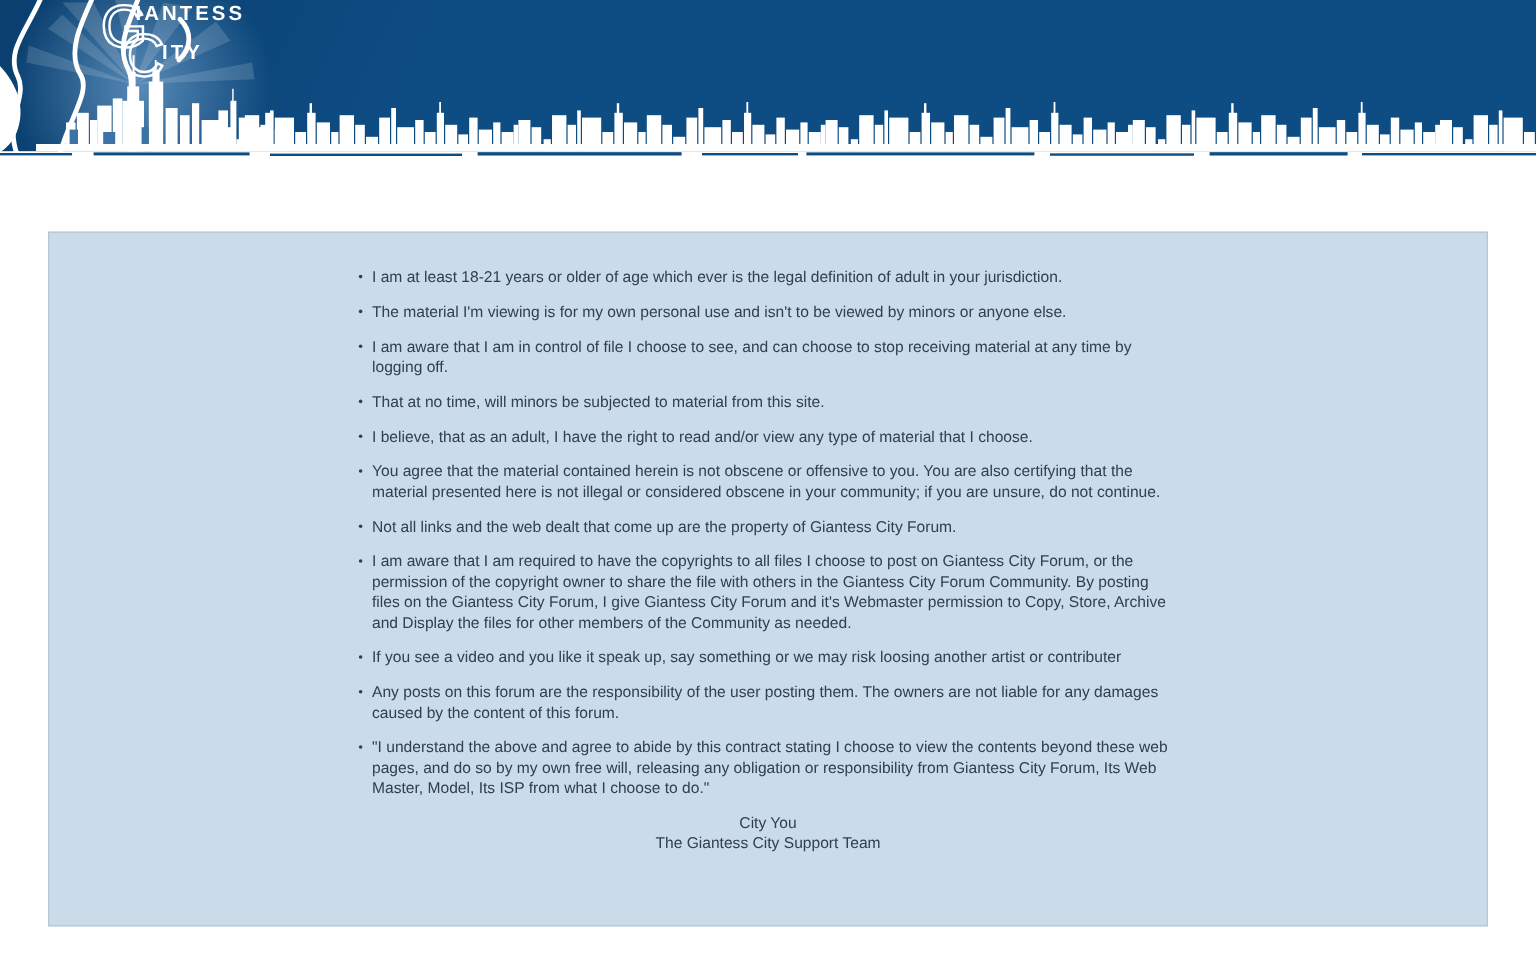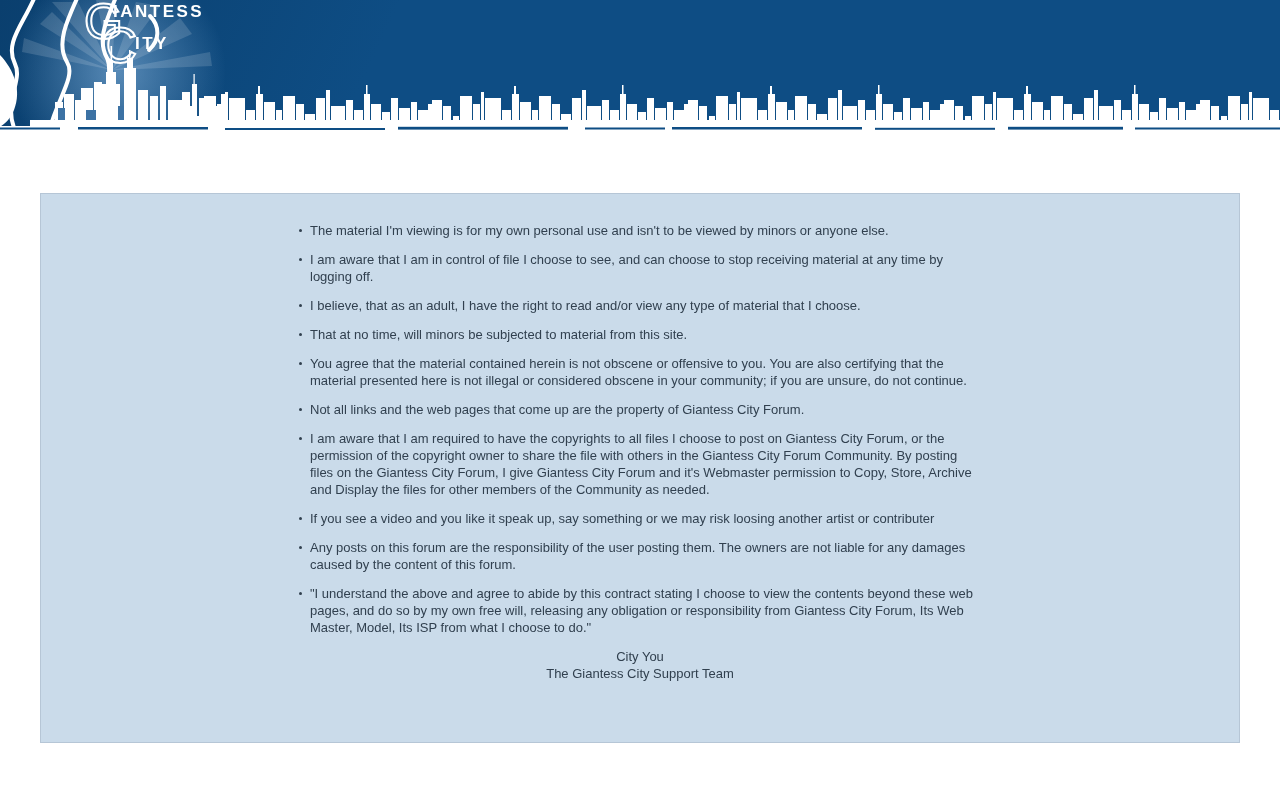--- a/index.html
+++ b/index.html
@@ -180,26 +180,27 @@
       <text x="84" y="39" font-size="50" fill="none" stroke="#ffffff" stroke-width="2">G</text>
       <text x="113" y="17" font-size="17" fill="#ffffff" letter-spacing="2.5" class="logo-small-word">IANTESS</text>
       <text x="101" y="63" font-size="50" fill="none" stroke="#ffffff" stroke-width="2">C</text>
       <text x="135" y="49" font-size="17" fill="#ffffff" letter-spacing="2.5" class="logo-small-word">ITY</text>
     </g>
   </svg>
 </div>
 
 <div class="content-box">
   <ul class="terms">
+    <li>I am at least 18-21 years or older of age which ever is the legal definition of adult in your jurisdiction.</li>
     <li>The material I'm viewing is for my own personal use and isn't to be viewed by minors or anyone else.</li>
     <li>I am aware that I am in control of file I choose to see, and can choose to stop receiving material at any time by logging off.</li>
+    <li>That at no time, will minors be subjected to material from this site.</li>
     <li>I believe, that as an adult, I have the right to read and/or view any type of material that I choose.</li>
-    <li>That at no time, will minors be subjected to material from this site.</li>
     <li>You agree that the material contained herein is not obscene or offensive to you. You are also certifying that the material presented here is not illegal or considered obscene in your community; if you are unsure, do not continue.</li>
-    <li>Not all links and the web pages that come up are the property of Giantess City Forum.</li>
+    <li>Not all links and the web dealt that come up are the property of Giantess City Forum.</li>
     <li>I am aware that I am required to have the copyrights to all files I choose to post on Giantess City Forum, or the permission of the copyright owner to share the file with others in the Giantess City Forum Community. By posting files on the Giantess City Forum, I give Giantess City Forum and it's Webmaster permission to Copy, Store, Archive and Display the files for other members of the Community as needed.</li>
     <li>If you see a video and you like it speak up, say something or we may risk loosing another artist or contributer</li>
     <li>Any posts on this forum are the responsibility of the user posting them. The owners are not liable for any damages caused by the content of this forum.</li>
     <li>"I understand the above and agree to abide by this contract stating I choose to view the contents beyond these web pages, and do so by my own free will, releasing any obligation or responsibility from Giantess City Forum, Its Web Master, Model, Its ISP from what I choose to do."</li>
   </ul>
   <div class="panel-footer">
     <div>City You</div>
     <div>The Giantess City Support Team</div>
   </div>
 </div>

